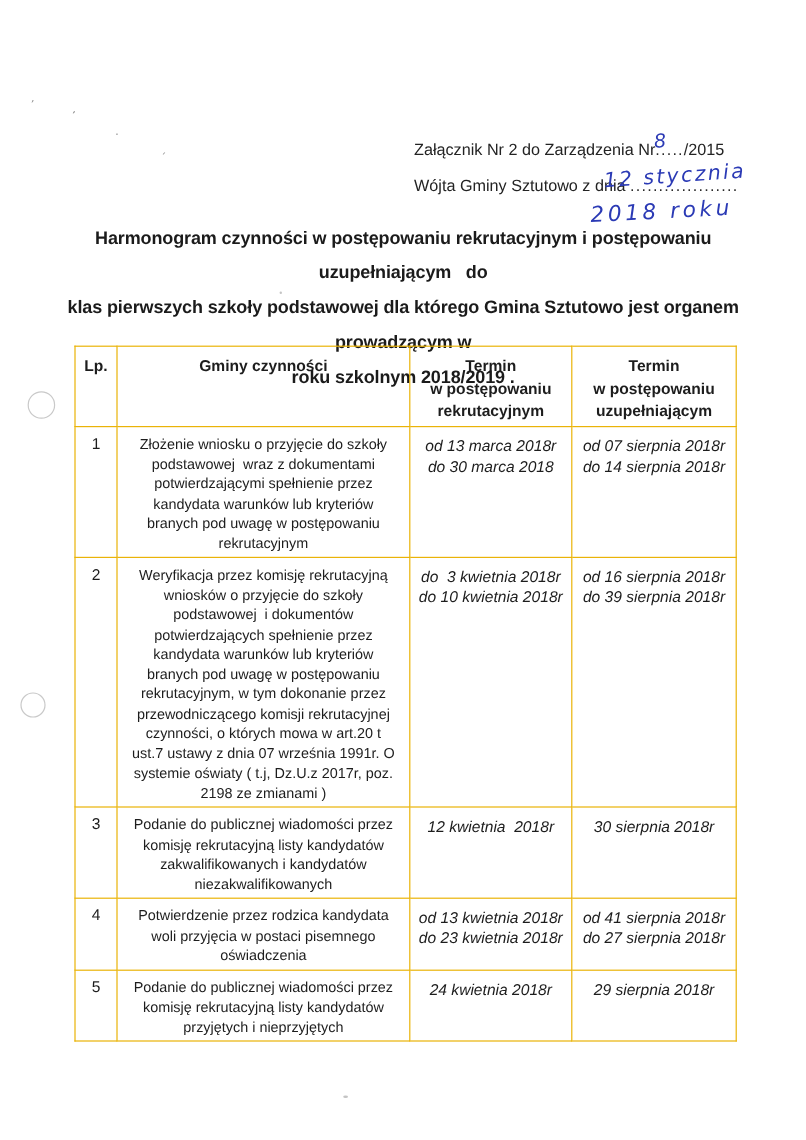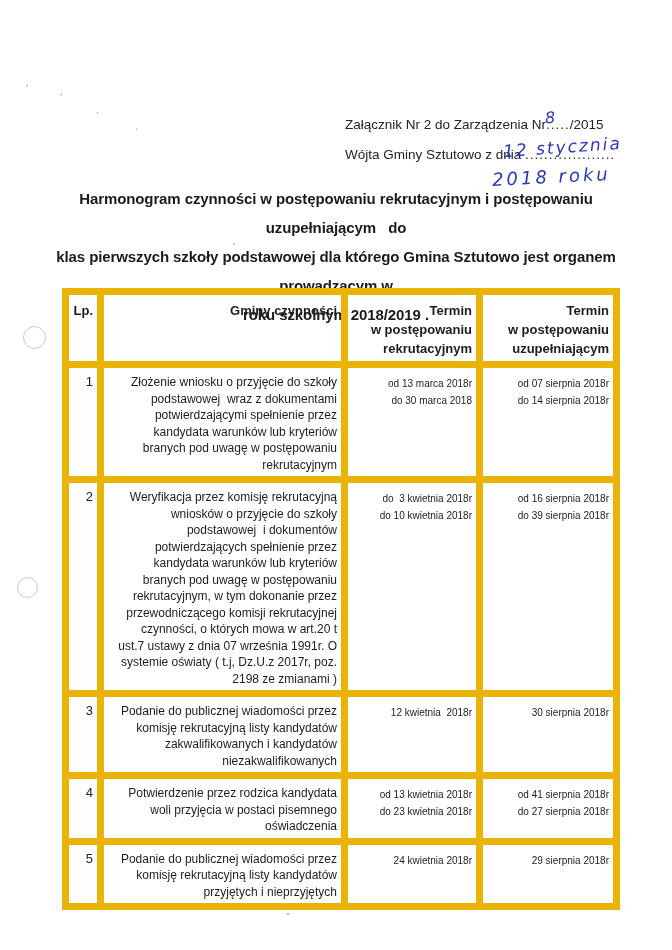--- a/index.html
+++ b/index.html
@@ -49,35 +49,35 @@
     white-space:pre-wrap;
   }
 
   
   .schedule{
     position:absolute;left:62px;top:288px;
     border-collapse:collapse;table-layout:fixed;width:551px;
     font-size:13px;color:#1d1d1d;
   }
   .schedule th,.schedule td{
-    border:7px solid #eab308;
+    border:1px solid #eab308;
     vertical-align:top;
-    text-align:right;
+    text-align:center;
     padding:5px 4px 3px 4px;
     white-space:pre-wrap;
     overflow:hidden;
   }
   .schedule th{font-weight:bold;line-height:19px;padding-top:6px;}
   col.c-lp{width:35px;}
   col.c-act{width:244px;}
   col.c-rec{width:135px;}
   col.c-sup{width:137px;}
   td.lp{font-size:13px;padding-top:6px;}
   td.act{font-size:12px;line-height:16.5px;padding-top:6px;}
-  td.term{font-size:10px;line-height:17px;padding-top:7px;}
+  td.term{font-size:13px;line-height:17px;padding-top:7px;font-style:italic;}
   tr.r-head{height:52px;}
   tr.r-1{height:108px;}
   tr.r-2{height:206px;}
   tr.r-3{height:75px;}
   tr.r-4{height:58px;}
   tr.r-5{height:56px;}
 </style>
 </head>
 <body>
 

